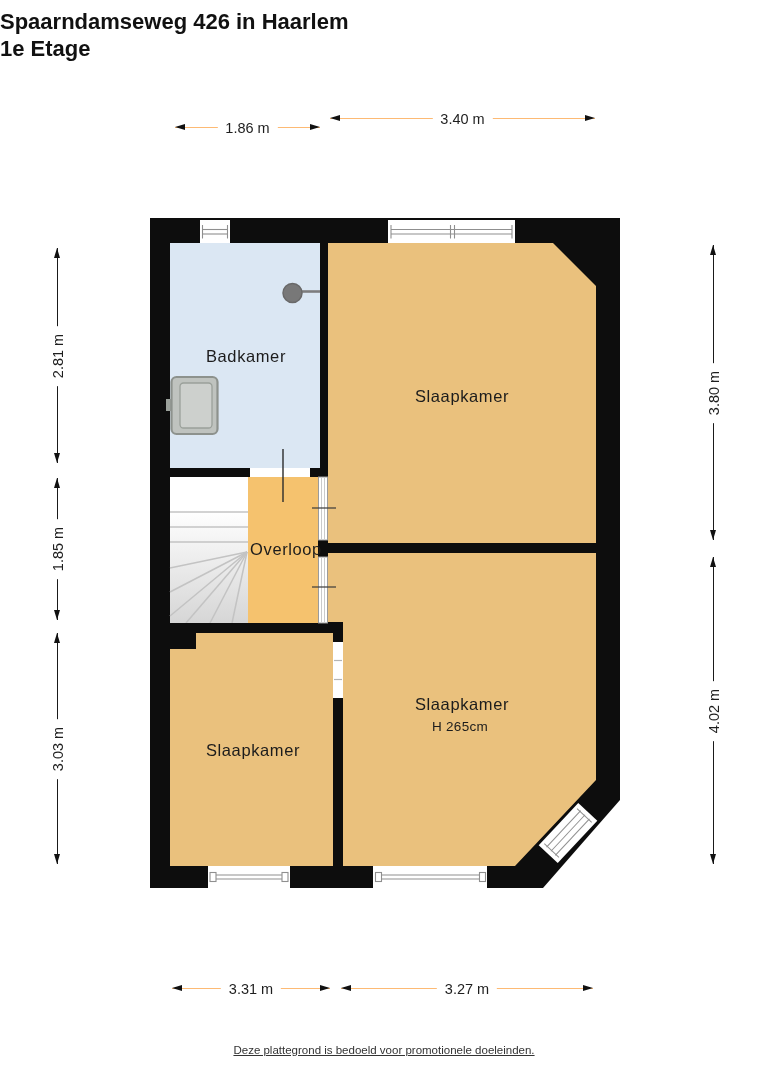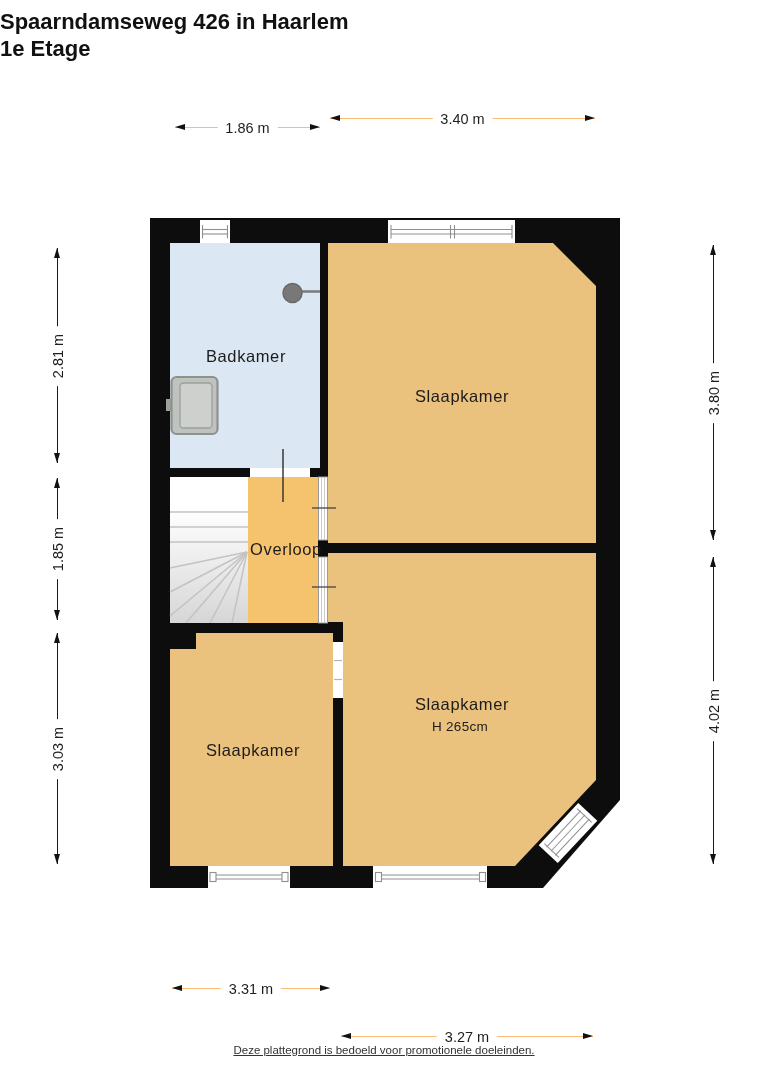--- a/index.html
+++ b/index.html
@@ -182,21 +182,21 @@
   <i class="ah-l"></i>
     <i class="ah-r"></i>
   <span class="dim-lbl">3.40 m</span>
 </div>
 
 <div class="dim-h" style="left:172px; top:988px; width:158px;">
   <i class="ah-l"></i>
     <i class="ah-r"></i>
   <span class="dim-lbl">3.31 m</span>
 </div>
-<div class="dim-h" style="left:341px; top:988px; width:252px;margin-top:48px;">
+<div class="dim-h" style="left:341px; top:988px; width:252px;">
   <i class="ah-l"></i>
     <i class="ah-r"></i>
   <span class="dim-lbl">3.27 m</span>
 </div>
 
 <div class="dim-v" style="left:57px; top:248px; height:215px;">
   <i class="ah-t"></i>
     <i class="ah-b"></i>
   <span class="dim-lbl">2.81 m</span>
 </div>

